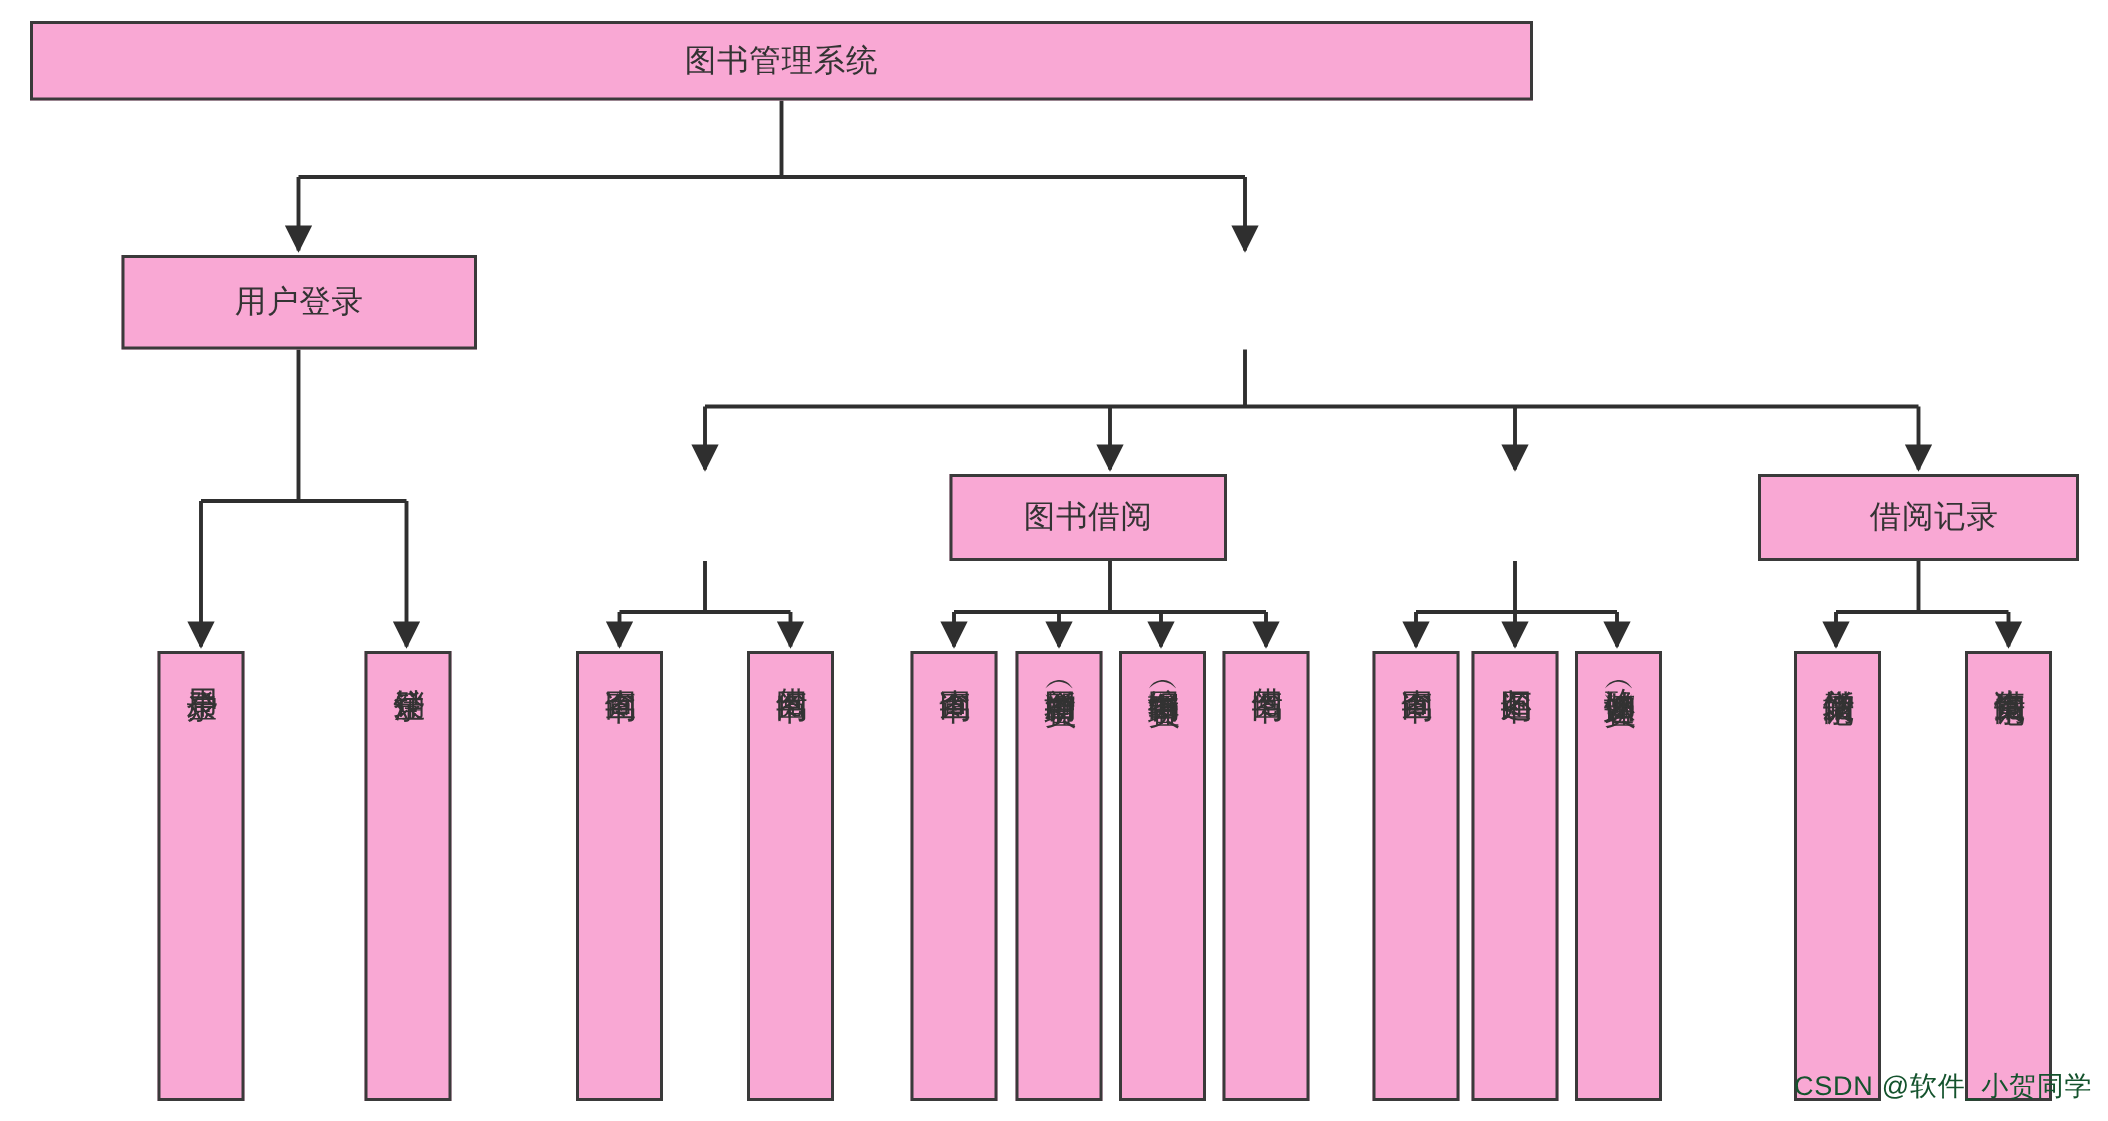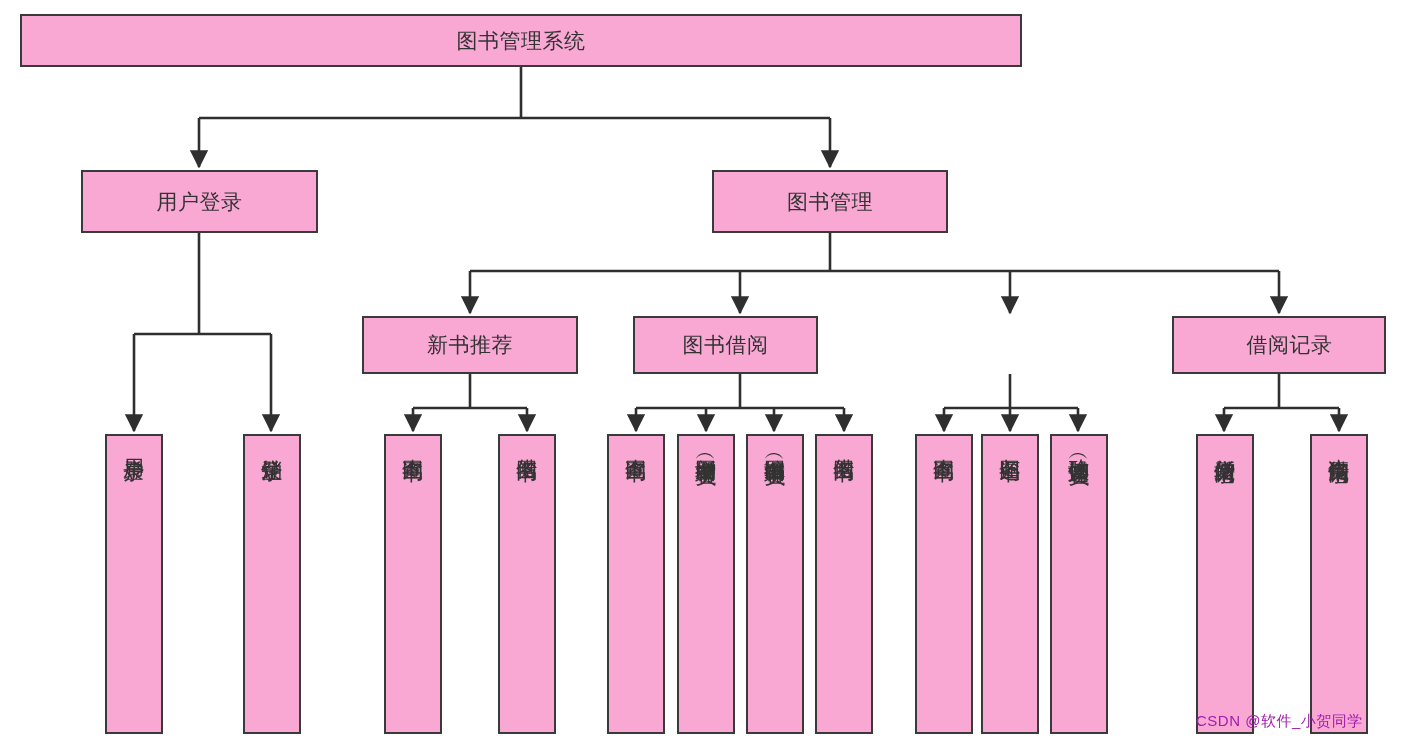--- a/index.html
+++ b/index.html
@@ -55,22 +55,22 @@
     font-size: 21px;
     line-height: 1.32;
     letter-spacing: 1px;
     color: #333333;
     white-space: nowrap;
   }
   .watermark {
     position: absolute;
     left: 1196px;
     top: 712px;
-    font-size: 15px;
-    color: #a21caf;
+    font-size: 18px;
+    color: #14532d;
     white-space: nowrap;
     z-index: 3;
     letter-spacing: 0.5px;
   }
 </style>
 </head>
 <body>
 
 <div id="canvas">
 
@@ -127,27 +127,21 @@
     </g>
   </svg>
 
   <div class="node horiz" style="left:20px; top:14px; width:1002px; height:53px;">
     <span class="node-label">图书管理系统</span>
   </div>
 
   <div class="node horiz" style="left:81px; top:170px; width:237px; height:63px;">
     <span class="node-label">用户登录</span>
   </div>
-  <div class="node horiz" style="left:712px; top:170px; width:236px; height:63px;">
-    <span class="node-label">图书管理</span>
-  </div>
 
-  <div class="node horiz" style="left:362px; top:316px; width:216px; height:58px;">
-    <span class="node-label">新书推荐</span>
-  </div>
   <div class="node horiz" style="left:633px; top:316px; width:185px; height:58px;">
     <span class="node-label">图书借阅</span>
   </div>
   <div class="node horiz" style="left:1172px; top:316px; width:214px; height:58px;padding-left:21px;">
     <span class="node-label">借阅记录</span>
   </div>
 
   <div class="node vert" style="left:105px; top:434px; width:58px; height:300px;">
     <span class="node-label">用户登录</span>
   </div>

